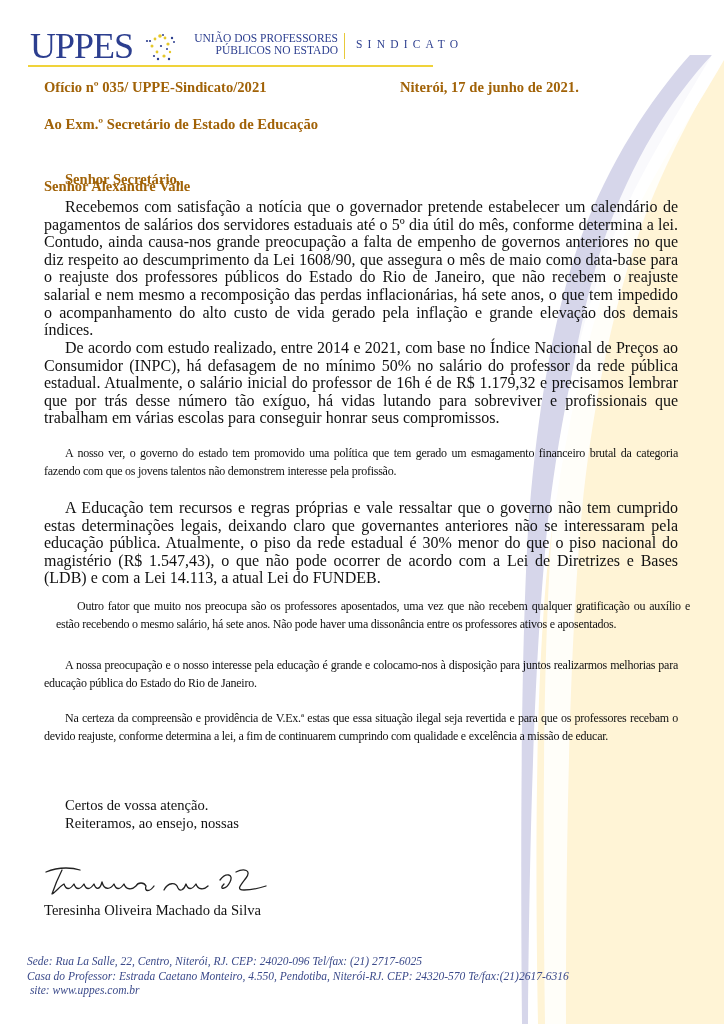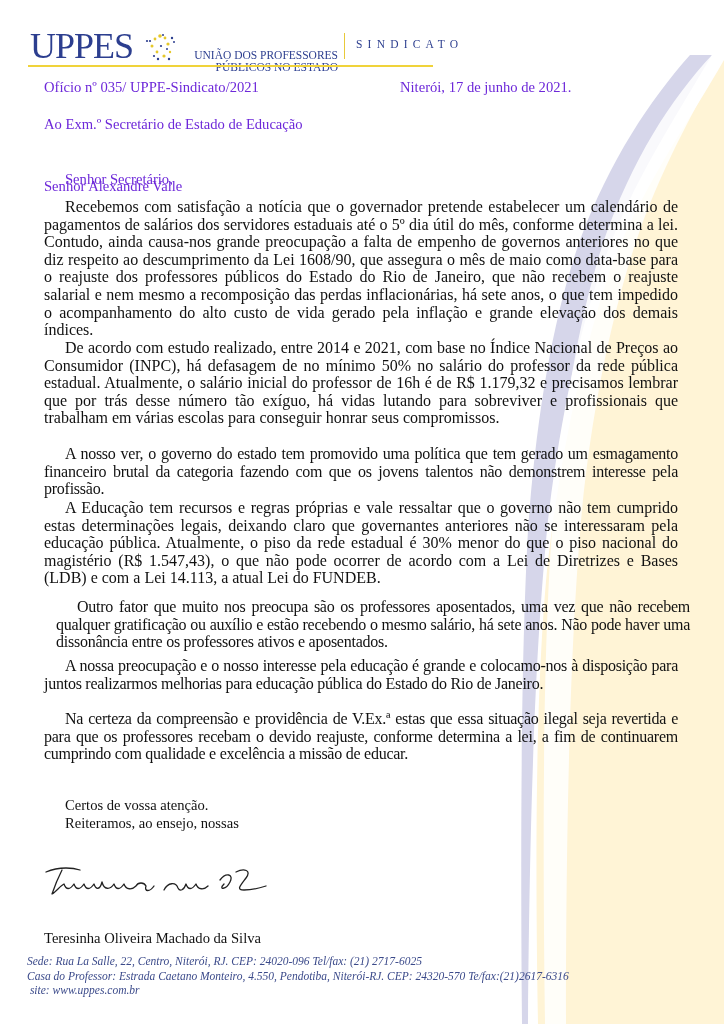--- a/index.html
+++ b/index.html
@@ -49,21 +49,21 @@
     .logo-stars {
       position: absolute;
       left: 113px;
       top: 4px;
       width: 34px;
       height: 30px;
     }
     .logo-union {
       position: absolute;
       left: 150px;
-      top: 21px;
+      top: 4px;
       width: 158px;
       text-align: right;
       font-family: "Liberation Serif", serif;
       font-size: 11.5px;
       line-height: 12px;
       color: #2c3e8f;
     }
     .logo-divider {
       position: absolute;
       left: 314px;
@@ -87,35 +87,36 @@
       top: 65px;
       width: 405px;
       height: 2px;
       background: #f0d33a;
     }
     
     .text {
       position: absolute;
       font-size: 14.6px;
       line-height: 17.6px;
-      color: #6d28d9;
+      color: #a16207;
       white-space: nowrap;
+      font-weight: bold;
     }
     .para {
       position: absolute;
       left: 44px;
       width: 634px;
       font-size: 16px;
       line-height: 17.6px;
       text-align: justify;
       text-indent: 21px;
       color: #111;
     }
     .para.condensed {
-      font-size: 16px;
+      font-size: 12px;
       letter-spacing: -0.25px;
     }
     .closing {
       position: absolute;
       left: 65px;
       top: 797px;
       font-size: 14.6px;
       line-height: 17.5px;
     }
     .closing div { white-space: nowrap; }
@@ -125,21 +126,20 @@
       top: 862px;
       width: 230px;
       height: 40px;
     }
     .signer {
       position: absolute;
       left: 44px;
       top: 902px;
       font-size: 14.6px;
       line-height: 17.5px;
-      margin-top: 28px;
     }
     .signer .role { padding-left: 20px; }
     .footer {
       position: absolute;
       left: 27px;
       top: 954px;
       font-family: "Liberation Serif", serif;
       font-style: italic;
       font-size: 11.5px;
       line-height: 14.5px;

